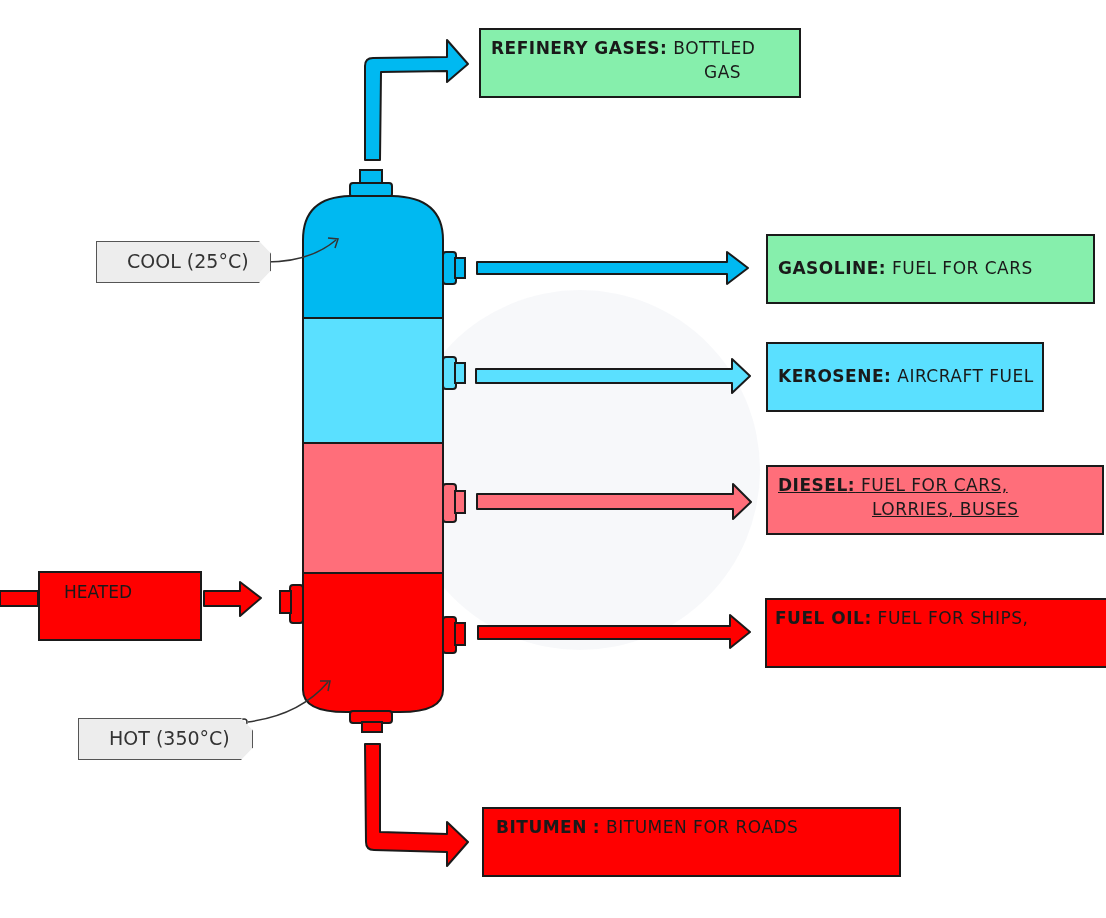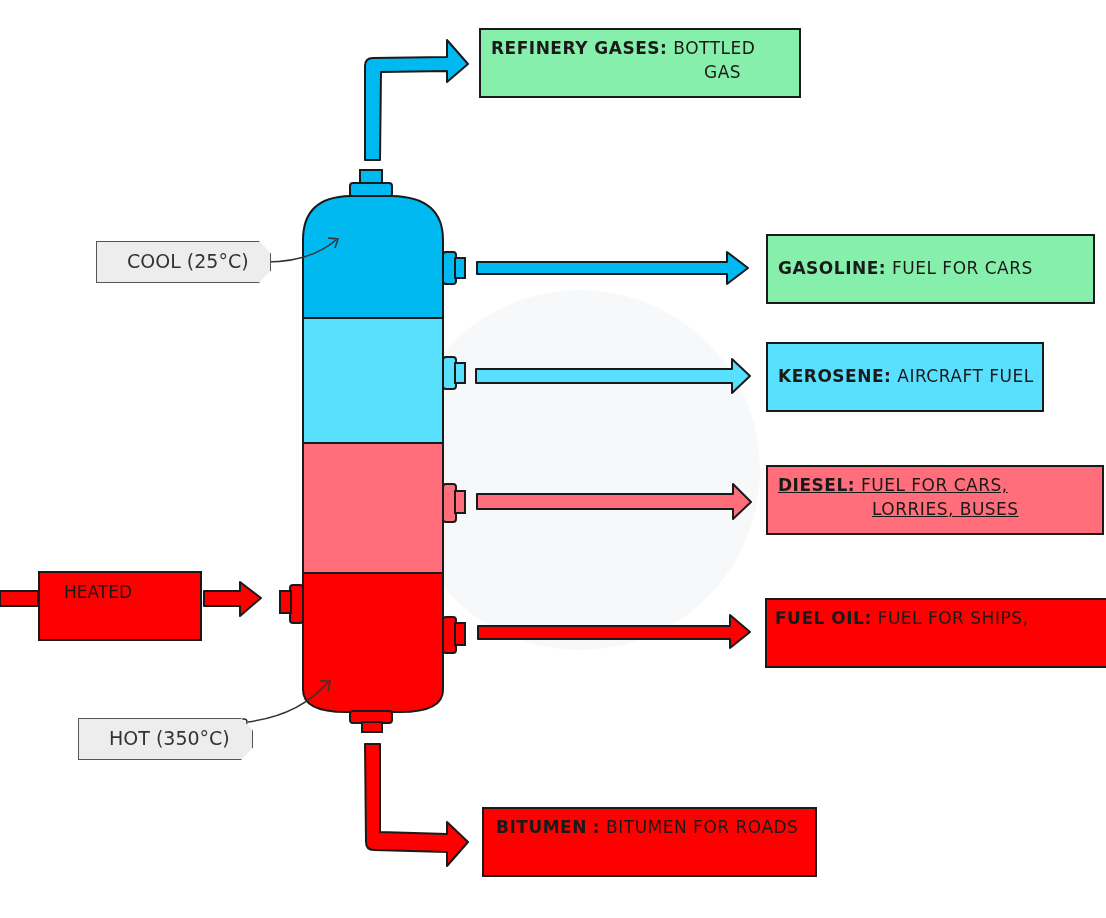--- a/index.html
+++ b/index.html
@@ -101,15 +101,15 @@
 
 <div class="lbl" style="left:766px; top:465px; width:338px; height:70px; background:#ff6e7a; padding:6px 10px;text-decoration:underline;">
   <div class="row"><b>DIESEL</b><b>:</b> <span>FUEL FOR CARS,</span></div>
   <div class="row" style="padding-left:94px;"><span>LORRIES, BUSES</span></div>
 </div>
 
 <div class="lbl" style="left:765px; top:598px; width:397px; height:70px; background:#ff0000; padding:6px 8px;">
   <div class="row"><b>FUEL OIL</b><b>:</b> <span>FUEL FOR SHIPS,</span></div>
 </div>
 
-<div class="lbl" style="left:482px; top:807px; width:335px; height:70px; background:#ff0000; padding:6px 12px;">
+<div class="lbl" style="left:482px; top:807px; width:419px; height:70px; background:#ff0000; padding:6px 12px;">
   <div class="row"><b>BITUMEN</b> <b>:</b> <span>BITUMEN FOR ROADS</span></div>
 </div>
 
 </body></html>

